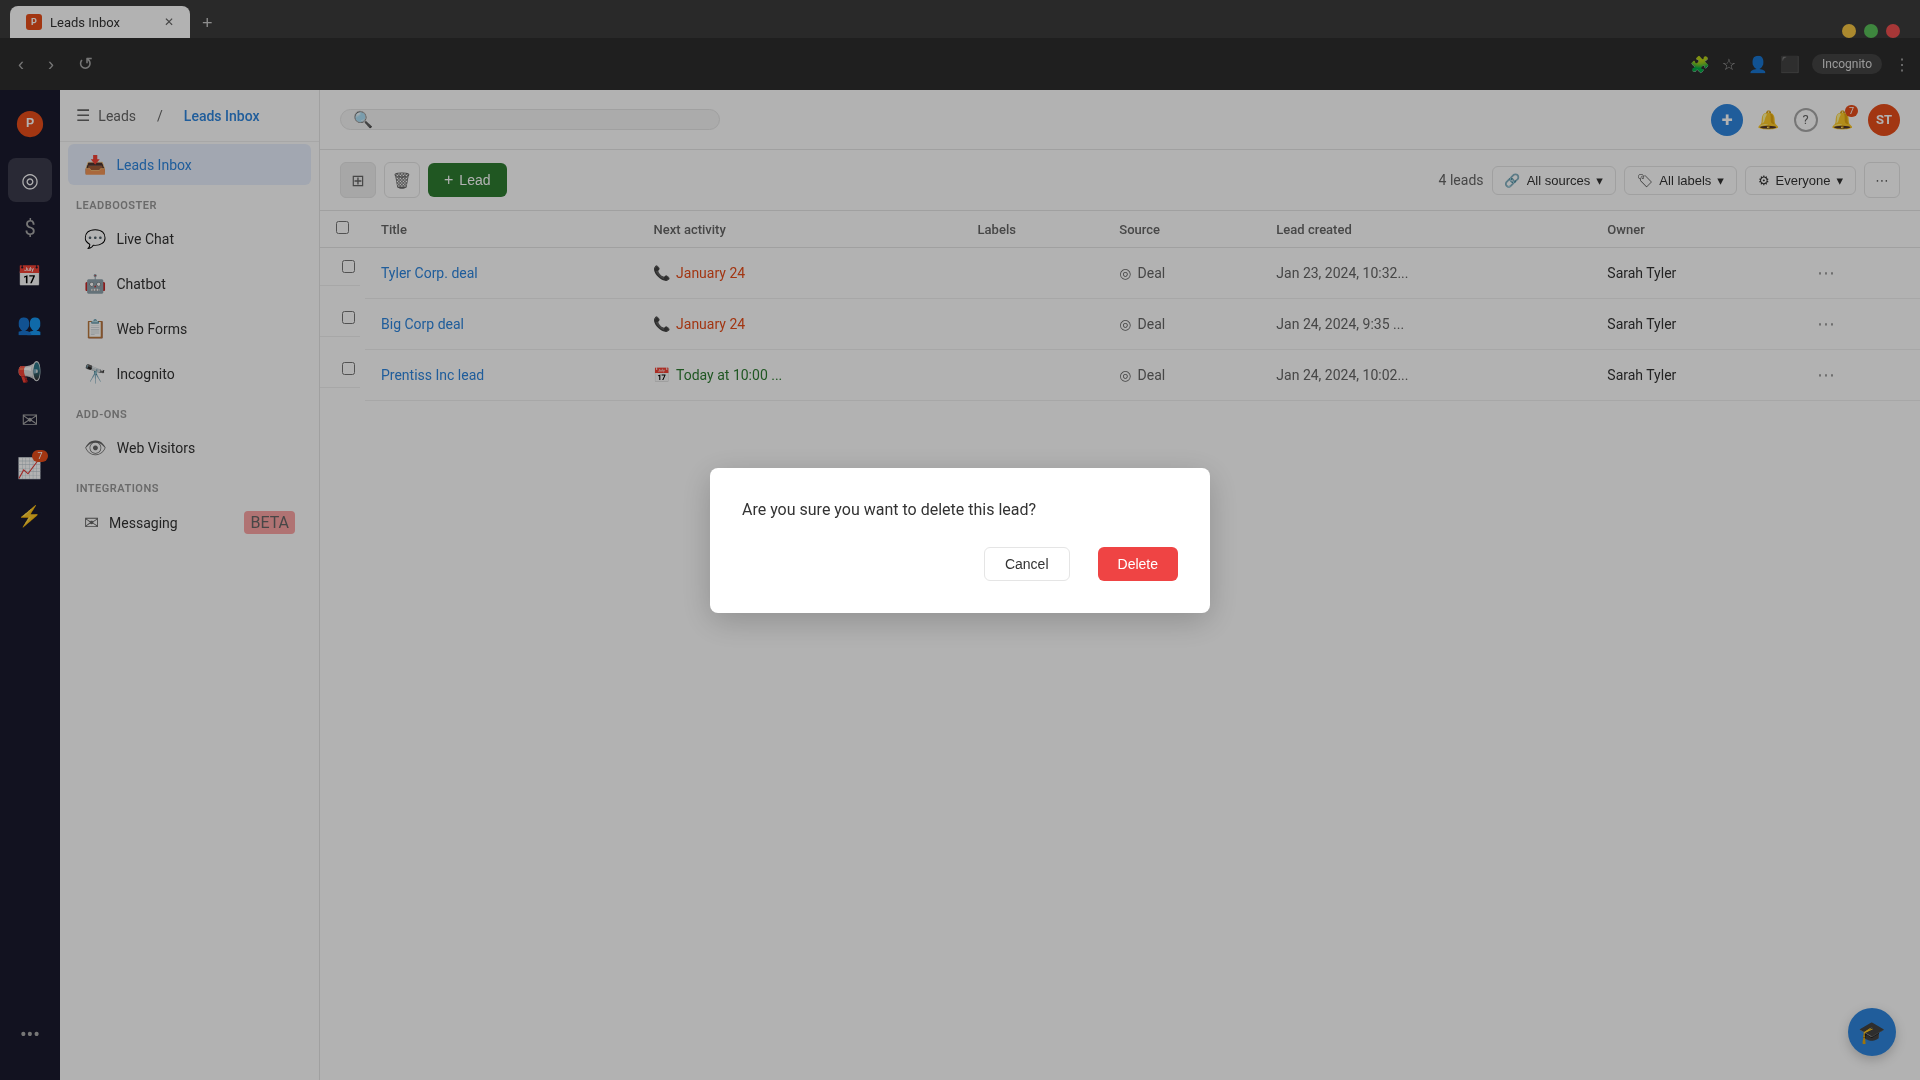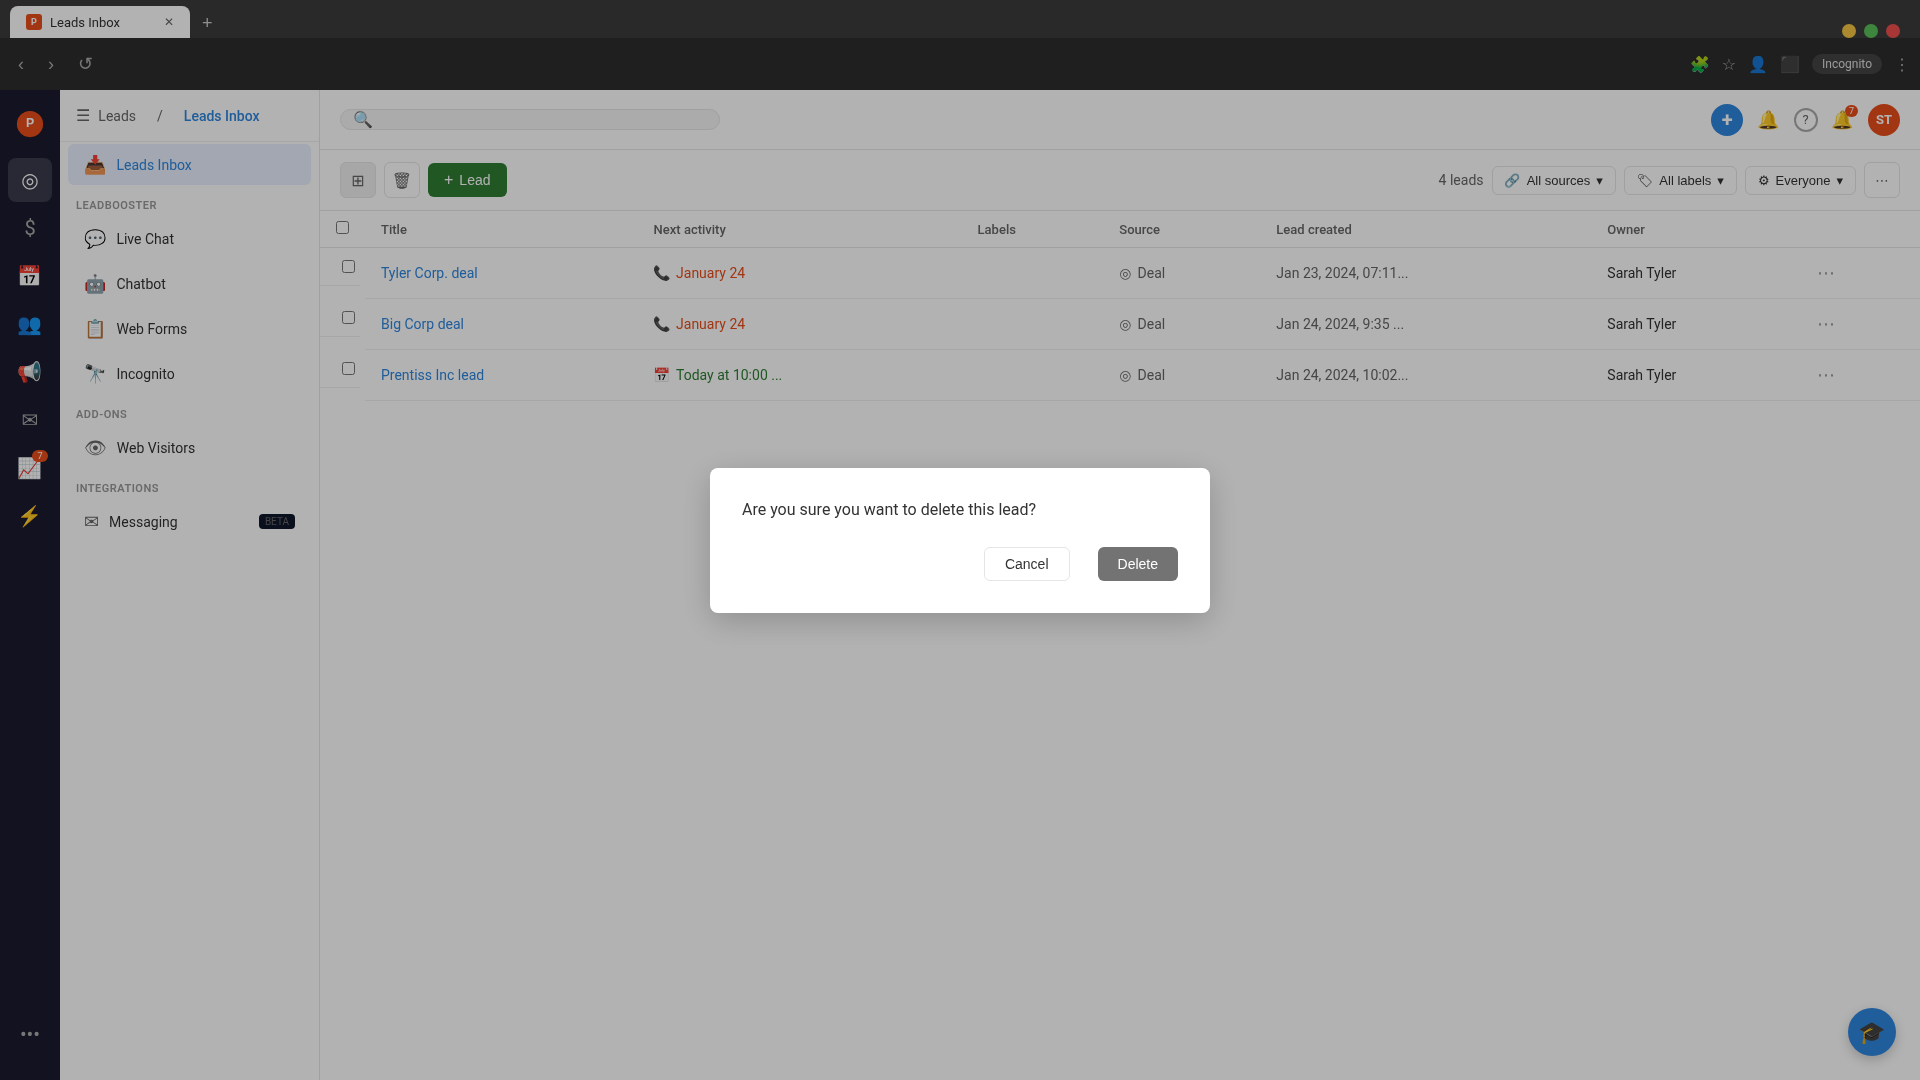--- a/index.html
+++ b/index.html
@@ -41,21 +41,21 @@
     .sidebar-toggle { background: transparent; border: none; color: #666; cursor: pointer; font-size: 16px; }
     .sidebar-breadcrumb { display: flex; align-items: center; gap: 21px; font-size: 14px; color: #666; }
     .sidebar-breadcrumb .active { color: #2e86de; font-weight: 500; }
 
     .sidebar-nav-item { display: flex; align-items: center; gap: 10px; padding: 10px 16px; cursor: pointer; color: #333; font-size: 14px; border-radius: 6px; margin: 2px 8px; }
     .sidebar-nav-item.active { background: #e8f0fe; color: #2e86de; }
     .sidebar-nav-item .nav-icon { font-size: 18px; color: #666; }
     .sidebar-nav-item.active .nav-icon { color: #2e86de; }
 
     .sidebar-section-title { padding: 12px 16px 4px; font-size: 11px; color: #999; font-weight: 600; text-transform: uppercase; letter-spacing: 0.5px; }
-    .beta-badge { background: #0f172a; color: #666; font-size: 10px; padding: 2px 6px; border-radius: 4px; margin-left: auto; }
+    .beta-badge { background: #fca5a5; color: #666; font-size: 16px; padding: 2px 6px; border-radius: 4px; margin-left: auto; }
 
     
     .main-content { flex: 1; display: flex; flex-direction: column; overflow: hidden; }
 
     
     .top-bar { height: 60px; display: flex; align-items: center; padding: 0 20px; gap: 12px; border-bottom: 1px solid #e5e5e5; background: #fff; }
     .search-box { flex: 1; max-width: 380px; background: #f5f5f5; border: 1px solid #e5e5e5; border-radius: 20px; display: flex; align-items: center; padding: 0 12px; gap: 8px; }
     .search-box input { background: transparent; border: none; outline: none; font-size: 13px; color: #333; width: 100%; padding: 8px 0; }
     .top-bar-icons { margin-left: auto; display: flex; align-items: center; gap: 14px; color: #666; }
     .top-bar-icon { cursor: pointer; font-size: 18px; position: relative; }
@@ -81,21 +81,21 @@
     .activity-date.green { color: #2e7d32; }
     .source-cell { display: flex; align-items: center; gap: 6px; color: #666; }
     .actions-btn { background: transparent; border: none; color: #999; cursor: pointer; font-size: 18px; padding: 2px 6px; border-radius: 4px; }
 
     
     .modal-overlay { position: fixed; top: 0; left: 0; right: 0; bottom: 0; background: rgba(0,0,0,0.3); display: flex; align-items: center; justify-content: center; z-index: 1000; }
     .modal { background: #fff; border-radius: 8px; padding: 32px; width: 500px; box-shadow: 0 8px 32px rgba(0,0,0,0.2); }
     .modal-message { font-size: 16px; color: #333; margin-bottom: 28px; }
     .modal-actions { display: flex; justify-content: flex-end; gap: 28px; }
     .cancel-btn { background: #fff; border: 1px solid #e5e5e5; color: #333; padding: 8px 20px; border-radius: 6px; font-size: 14px; cursor: pointer; }
-    .delete-btn { background: #737373; color: #fff; border: none; padding: 8px 20px; border-radius: 6px; font-size: 14px; cursor: pointer; font-weight: 500; }
+    .delete-btn { background: #ef4444; color: #fff; border: none; padding: 8px 20px; border-radius: 6px; font-size: 14px; cursor: pointer; font-weight: 500; }
 
     
     .support-bubble { position: fixed; bottom: 24px; right: 24px; width: 48px; height: 48px; background: #2e86de; border-radius: 50%; display: flex; align-items: center; justify-content: center; color: #fff; font-size: 22px; cursor: pointer; box-shadow: 0 4px 12px rgba(0,0,0,0.2); z-index: 999; }
 
     .table-container { overflow-y: auto; flex: 1; }
 
     .add-lead-btn-icon { font-size: 16px; }
   </style>
 </head>
 <body>
@@ -297,21 +297,21 @@
         <span>January 24</span>
       </span>
               </td>
       <td></td>
       <td>
                 <span class="source-cell" style="display:flex;align-items:center;gap:6px;color:#666;">
       <span style="font-size:14px;">◎</span>
       <span>Deal</span>
     </span>
               </td>
-      <td style="color:#666;">Jan 23, 2024, 07:11...</td>
+      <td style="color:#666;">Jan 23, 2024, 10:32...</td>
       <td>Sarah Tyler</td>
       <td>
         <button class="actions-btn">⋯</button>
       </td>
     </tr>
             <tr>
       <td class="checkbox-col" style="display:flex;align-items:center;gap:6px;padding:12px 8px 12px 16px;">
         <span class="lead-dot"></span>
         <input type="checkbox" style="">
       </td>

